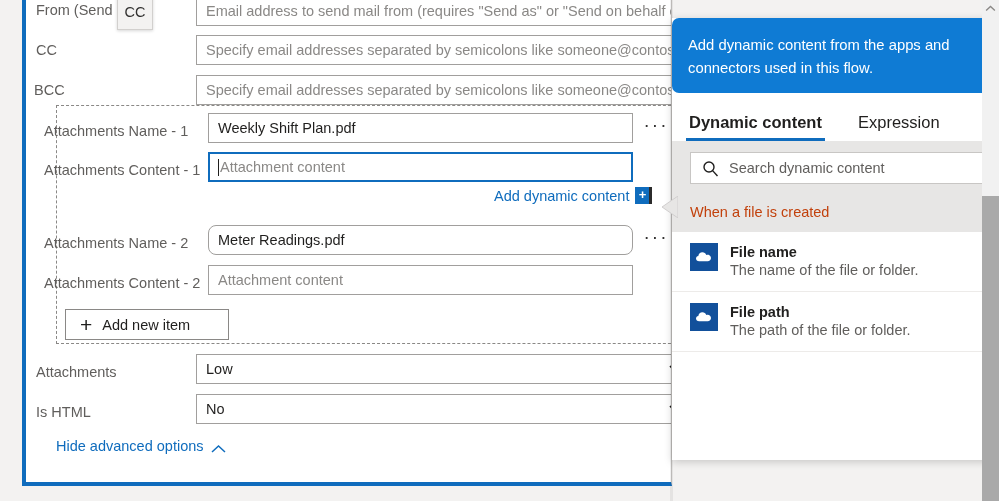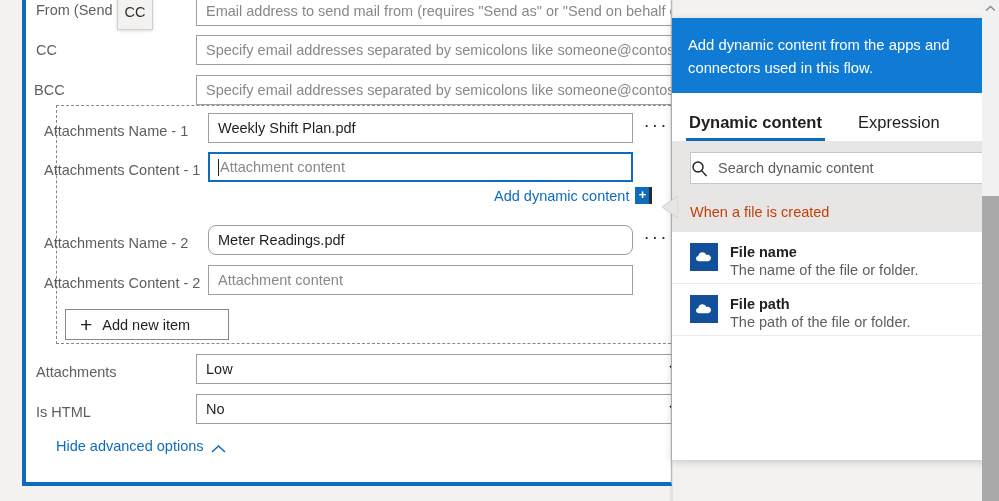--- a/index.html
+++ b/index.html
@@ -193,20 +193,21 @@
     z-index: 20;
     overflow: hidden;
   }
   #dyn-header {
     height: 75px;
     background: #0f7bd4;
     color: #fff;
     padding: 16px 18px 0 16px;
     font-size: 14.8px;
     line-height: 23px;
+    border-radius: 7px;
   }
   #dyn-tabs {
     height: 48px;
     background: #fff;
     display: flex;
     align-items: flex-end;
     padding-left: 14px;
     gap: 30px;
   }
   .dyn-tab {
@@ -228,35 +229,36 @@
     background: #e7e6e5;
     padding: 11px 14px 11px 18px;
   }
   #dyn-search {
     height: 32px;
     background: #fff;
     border: 1px solid #c8c6c4;
     display: flex;
     align-items: center;
     gap: 10px;
+    padding-left: 11px;
   }
   #dyn-search .s-icon { width: 17px; height: 17px; flex: none; }
   #dyn-search .s-ph { color: #605e5c; font-size: 14.5px; }
 
   #dyn-group-header {
     background: #e7e6e5;
     color: #c2410c;
     font-size: 14.5px;
     padding: 9px 18px 12px 18px;
   }
   .dyn-item {
     display: flex;
     align-items: flex-start;
     gap: 12px;
-    padding: 11px 14px 3px 18px;
+    padding: 11px 14px 11px 18px;
     background: #fff;
     border-bottom: 1px solid #edebe9;
     cursor: pointer;
   }
   .dyn-item .icon-sq {
     width: 28px; height: 28px;
     background: #12509b;
     flex: none;
     display: flex;
     align-items: center;

